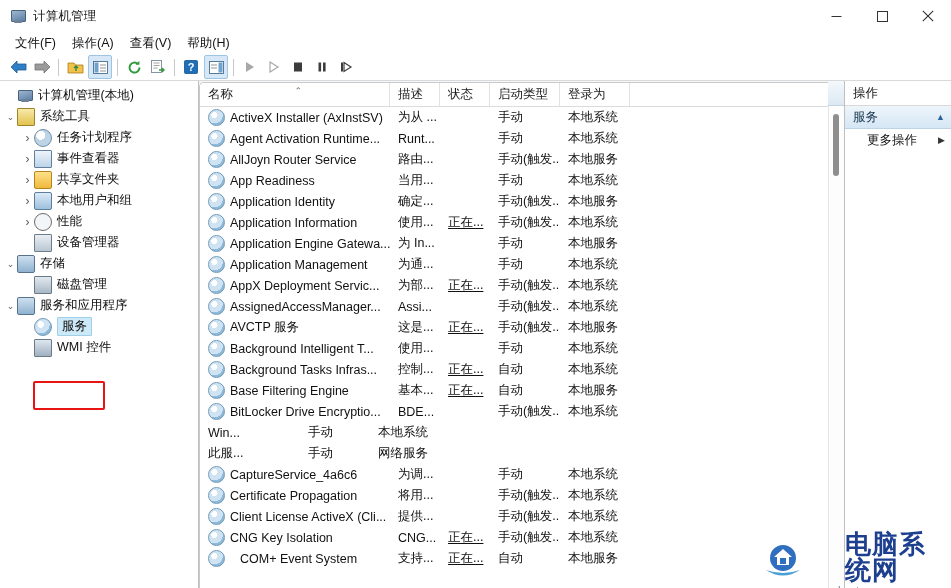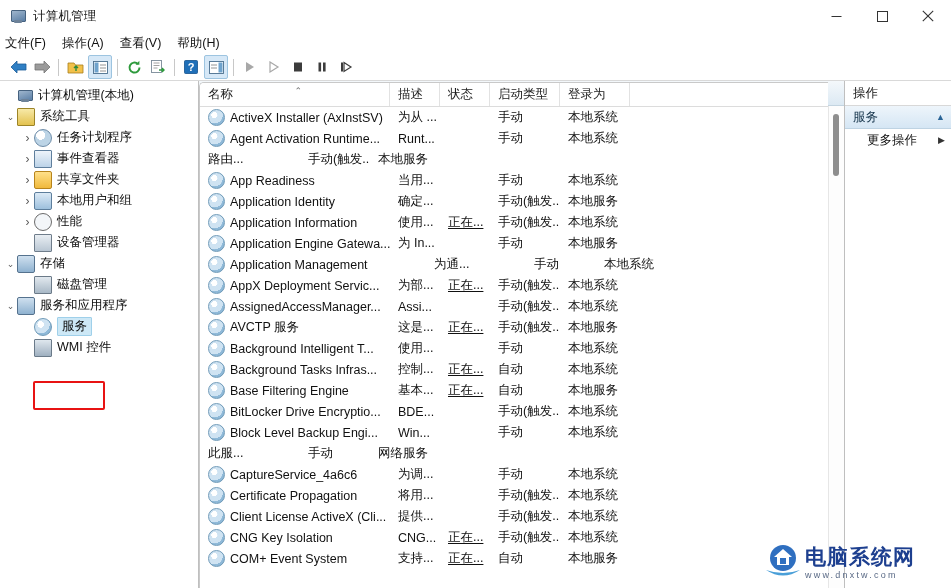--- a/index.html
+++ b/index.html
@@ -15,21 +15,21 @@
   .titlebar{height:32px;flex:0 0 32px;display:flex;align-items:center;background:#fff;position:relative;}
   .title-ico{width:16px;height:16px;margin-left:10px;margin-right:7px;position:relative;flex:0 0 16px;}
   .title-ico .mon{position:absolute;left:1px;top:2px;width:13px;height:10px;background:linear-gradient(160deg,#9fb6cd,#5b7fa6);border:1px solid #46627f;border-radius:1px;}
   .title-ico .base{position:absolute;left:4px;top:12px;width:8px;height:3px;background:#6d8299;border-radius:1px;}
   .title-text{font-size:12.5px;color:#1a1a1a;letter-spacing:.2px;}
   .wbtns{margin-left:auto;display:flex;height:32px;}
   .wbtn{width:46px;height:32px;display:flex;align-items:center;justify-content:center;}
   .wbtn svg{display:block;}
 
   
-  .menubar{height:22px;flex:0 0 22px;display:flex;align-items:center;background:#fff;}
+  .menubar{height:22px;flex:0 0 22px;display:flex;align-items:center;padding-left:10px;background:#fff;}
   .menu-item{padding:2px 11px 2px 5px;font-size:12.5px;color:#111;}
 
   
   .toolbar{height:26px;flex:0 0 26px;display:flex;align-items:center;padding-left:6px;background:#fff;border-bottom:1px solid #d9d9d9;}
   .tb{width:22px;height:22px;margin:0 1px;display:flex;align-items:center;justify-content:center;border-radius:2px;position:relative;}
   .tb.on{background:#d6e8f7;border:1px solid #9dc4e0;}
   .tbsep{width:1px;height:17px;background:#c8c8c8;margin:0 4px;}
 
   
   .body{flex:1 1 auto;display:flex;min-height:0;background:#fff;}
@@ -86,21 +86,21 @@
   .act-head{height:24px;flex:0 0 24px;display:flex;align-items:center;padding-left:8px;background:#fff;border-bottom:1px solid #d8d8d8;font-size:12.5px;color:#111;}
   .act-sec{height:22px;flex:0 0 22px;display:flex;align-items:center;padding:0 6px 0 8px;background:linear-gradient(#eef5fb,#d5e6f4);border-bottom:1px solid #bed3e3;font-size:12.5px;color:#17364d;}
   .act-sec .tri{margin-left:auto;font-size:9px;color:#2a6496;}
   .act-item{height:22px;display:flex;align-items:center;padding-left:22px;padding-right:6px;font-size:12.5px;color:#111;}
   .act-item .arr{margin-left:auto;font-size:9px;color:#333;}
 
   
   .wm{position:absolute;right:4px;bottom:2px;width:186px;height:46px;display:flex;align-items:center;pointer-events:none;}
   .wm .logo{width:44px;height:40px;position:relative;flex:0 0 44px;}
   .wm .txt{display:flex;flex-direction:column;line-height:1;}
-  .wm .cn{font-size:21px;font-weight:bold;color:#1d3f8f;letter-spacing:1px;font-family:"DejaVu Sans",sans-serif;}
+  .wm .cn{font-size:26px;font-weight:bold;color:#1d3f8f;letter-spacing:1px;font-family:"DejaVu Sans",sans-serif;margin-left:40px;}
   .wm .en{font-size:9px;color:#5a6a86;letter-spacing:2.2px;margin-top:3px;}
 </style>
 </head>
 <body>
 
 <div class="win">
 
   <div class="titlebar">
     <div class="title-ico">
       <div class="mon"></div>
@@ -333,20 +333,24 @@
                 <div class="cell c-name" style="width: 190px; flex: 0 0 190px;">
                   <div class="si ic-svc"></div>
                   <span>Agent Activation Runtime...</span>
                 </div>
                 <div class="cell" style="width: 50px; flex: 0 0 50px;">Runt...</div>
                 <div class="cell" style="width: 50px; flex: 0 0 50px;"></div>
                 <div class="cell" style="width: 70px; flex: 0 0 70px;">手动</div>
                 <div class="cell" style="width: 70px; flex: 0 0 70px;">本地系统</div>
               </div>
               <div class="row">
+                <div class="cell c-name" style="width: 190px; flex: 0 0 190px;">
+                  <div class="si ic-svc"></div>
+                  <span>AllJoyn Router Service</span>
+                </div>
                 <div class="cell" style="width: 50px; flex: 0 0 50px;">路由...</div>
                 <div class="cell" style="width: 50px; flex: 0 0 50px;"></div>
                 <div class="cell" style="width: 70px; flex: 0 0 70px;">手动(触发...</div>
                 <div class="cell" style="width: 70px; flex: 0 0 70px;">本地服务</div>
               </div>
               <div class="row">
                 <div class="cell c-name" style="width: 190px; flex: 0 0 190px;">
                   <div class="si ic-svc"></div>
                   <span>App Readiness</span>
                 </div>
@@ -383,21 +387,21 @@
                 <div class="cell" style="width: 50px; flex: 0 0 50px;">为 In...</div>
                 <div class="cell" style="width: 50px; flex: 0 0 50px;"></div>
                 <div class="cell" style="width: 70px; flex: 0 0 70px;">手动</div>
                 <div class="cell" style="width: 70px; flex: 0 0 70px;">本地服务</div>
               </div>
               <div class="row">
                 <div class="cell c-name" style="width: 190px; flex: 0 0 190px;">
                   <div class="si ic-svc"></div>
                   <span>Application Management</span>
                 </div>
-                <div class="cell" style="width: 50px; flex: 0 0 50px; margin-left: 36px;">为通...</div>
+                <div class="cell" style="width: 50px; flex: 0 0 50px;">为通...</div>
                 <div class="cell" style="width: 50px; flex: 0 0 50px;"></div>
                 <div class="cell" style="width: 70px; flex: 0 0 70px;">手动</div>
                 <div class="cell" style="width: 70px; flex: 0 0 70px;">本地系统</div>
               </div>
               <div class="row">
                 <div class="cell c-name" style="width: 190px; flex: 0 0 190px;">
                   <div class="si ic-svc"></div>
                   <span>AppX Deployment Servic...</span>
                 </div>
                 <div class="cell" style="width: 50px; flex: 0 0 50px;">为部...</div>
@@ -459,24 +463,20 @@
                 <div class="cell c-name" style="width: 190px; flex: 0 0 190px;">
                   <div class="si ic-svc"></div>
                   <span>BitLocker Drive Encryptio...</span>
                 </div>
                 <div class="cell" style="width: 50px; flex: 0 0 50px;">BDE...</div>
                 <div class="cell" style="width: 50px; flex: 0 0 50px;"></div>
                 <div class="cell" style="width: 70px; flex: 0 0 70px;">手动(触发...</div>
                 <div class="cell" style="width: 70px; flex: 0 0 70px;">本地系统</div>
               </div>
               <div class="row">
-                <div class="cell c-name" style="width: 190px; flex: 0 0 190px;">
-                  <div class="si ic-svc"></div>
-                  <span>Block Level Backup Engi...</span>
-                </div>
                 <div class="cell" style="width: 50px; flex: 0 0 50px;">Win...</div>
                 <div class="cell" style="width: 50px; flex: 0 0 50px;"></div>
                 <div class="cell" style="width: 70px; flex: 0 0 70px;">手动</div>
                 <div class="cell" style="width: 70px; flex: 0 0 70px;">本地系统</div>
               </div>
               <div class="row">
                 <div class="cell" style="width: 50px; flex: 0 0 50px;">此服...</div>
                 <div class="cell" style="width: 50px; flex: 0 0 50px;"></div>
                 <div class="cell" style="width: 70px; flex: 0 0 70px;">手动</div>
                 <div class="cell" style="width: 70px; flex: 0 0 70px;">网络服务</div>
@@ -515,21 +515,21 @@
                 <div class="cell c-name" style="width: 190px; flex: 0 0 190px;">
                   <div class="si ic-svc"></div>
                   <span>CNG Key Isolation</span>
                 </div>
                 <div class="cell" style="width: 50px; flex: 0 0 50px;">CNG...</div>
                 <div class="cell c-state" style="width: 50px; flex: 0 0 50px;">正在...</div>
                 <div class="cell" style="width: 70px; flex: 0 0 70px;">手动(触发...</div>
                 <div class="cell" style="width: 70px; flex: 0 0 70px;">本地系统</div>
               </div>
               <div class="row">
-                <div class="cell c-name" style="width: 190px; flex: 0 0 190px;">
+                <div class="cell c-name" style="width: 190px; flex: 0 0 190px; gap: 10px;">
                   <div class="si ic-svc"></div>
                   <span>COM+ Event System</span>
                 </div>
                 <div class="cell" style="width: 50px; flex: 0 0 50px;">支持...</div>
                 <div class="cell c-state" style="width: 50px; flex: 0 0 50px;">正在...</div>
                 <div class="cell" style="width: 70px; flex: 0 0 70px;">自动</div>
                 <div class="cell" style="width: 70px; flex: 0 0 70px;">本地服务</div>
               </div>
             </div>
         </div>

